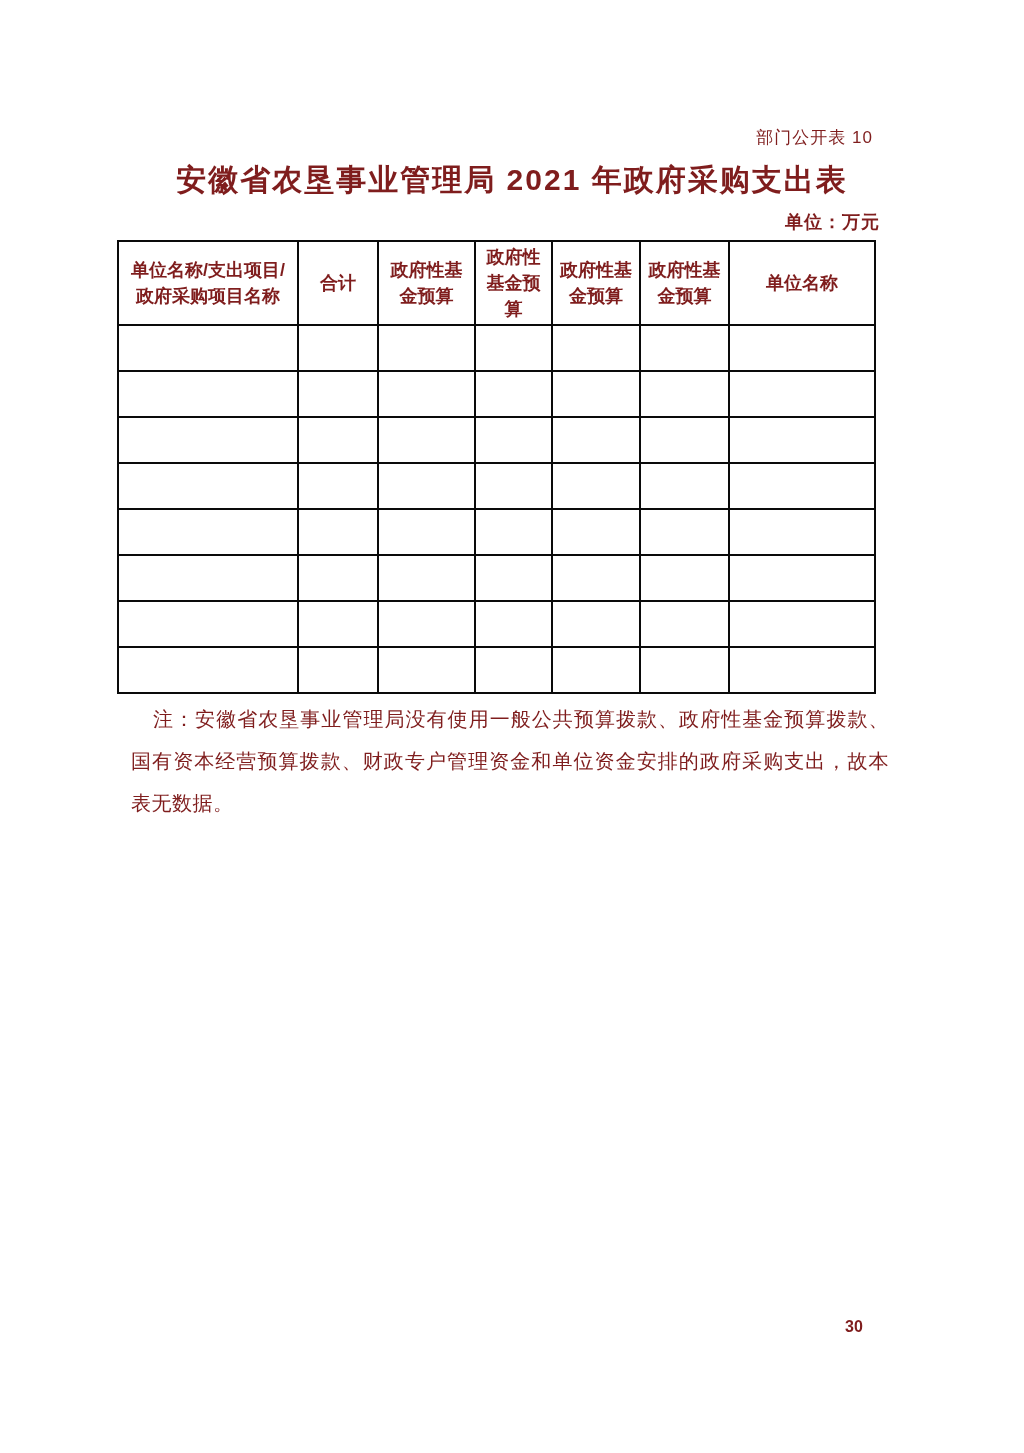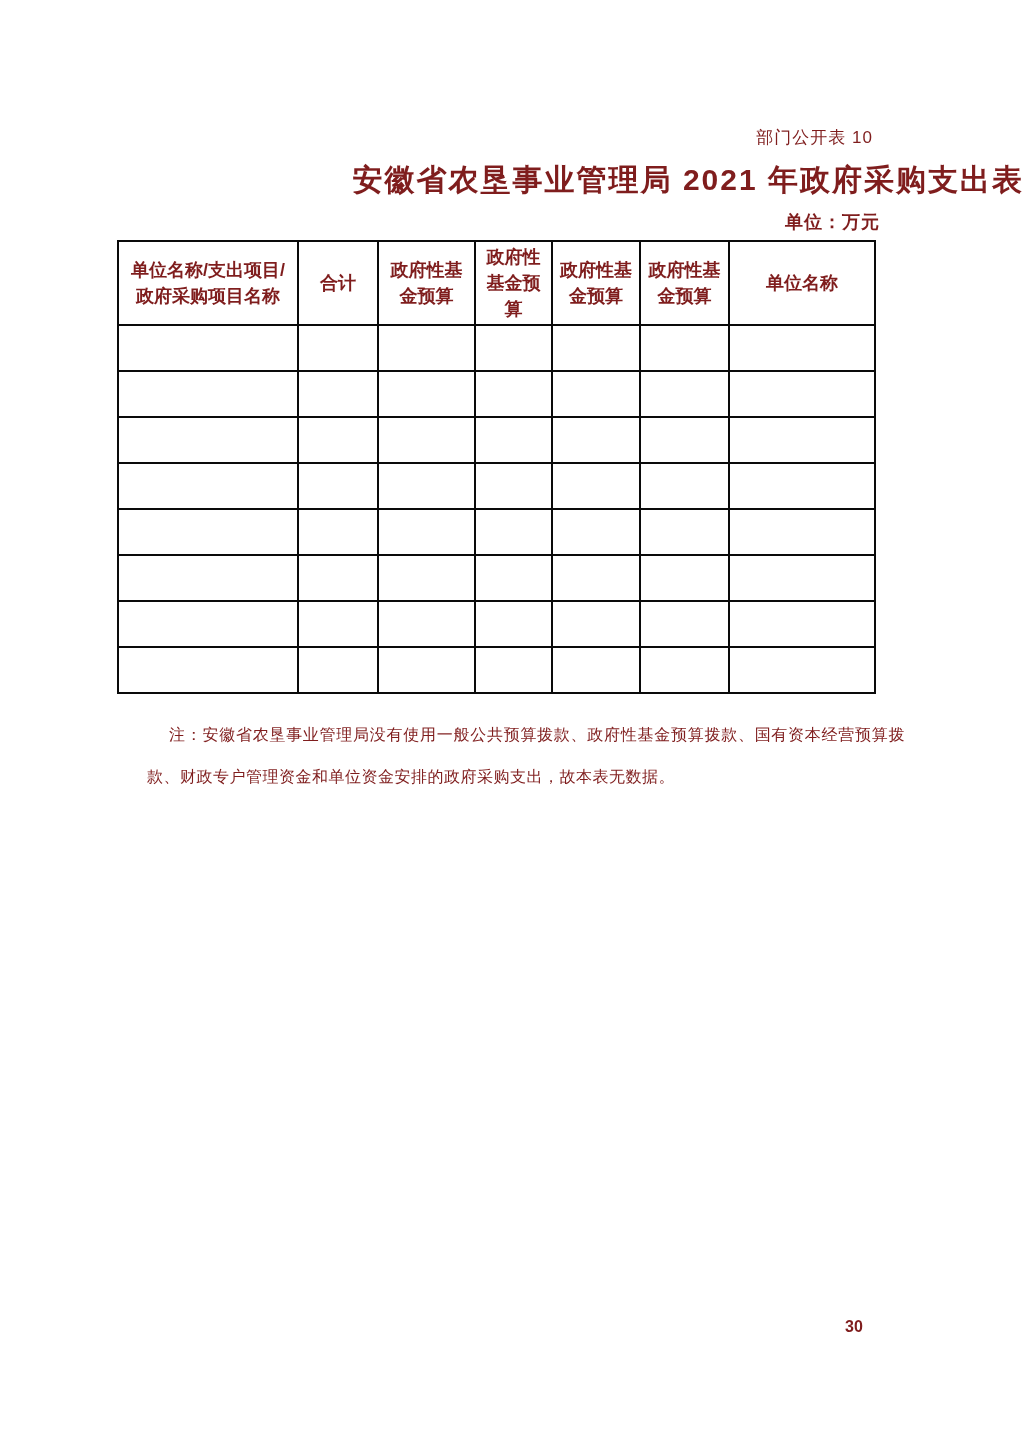--- a/index.html
+++ b/index.html
@@ -25,21 +25,21 @@
     font-weight: normal;
     letter-spacing: 1px;
     white-space: nowrap;
   }
   .title {
     position: absolute;
     top: 160px;
     left: 0;
     width: 100%;
     margin: 0;
-    text-align: right;
+    text-align: center;
     font-size: 30px;
     font-weight: bold;
     letter-spacing: 2px;
     white-space: nowrap;
   }
   .unit-label {
     position: absolute;
     top: 210px;
     right: 144px;
     font-size: 18px;
@@ -80,22 +80,22 @@
   .col-3 { width: 97px; }
   .col-4 { width: 77px; }
   .col-5 { width: 88px; }
   .col-6 { width: 89px; }
   .col-7 { width: 146px; }
   .note {
     position: absolute;
     top: 698px;
     left: 131px;
     width: 758px;
-    margin: 16px;
-    font-size: 16px;
+    margin: 0;
+    font-size: 20px;
     font-weight: normal;
     line-height: 42px;
     text-align: justify;
     text-indent: 22px;
     letter-spacing: 0.5px;
   }
   .page-number {
     position: absolute;
     top: 1318px;
     left: 845px;

